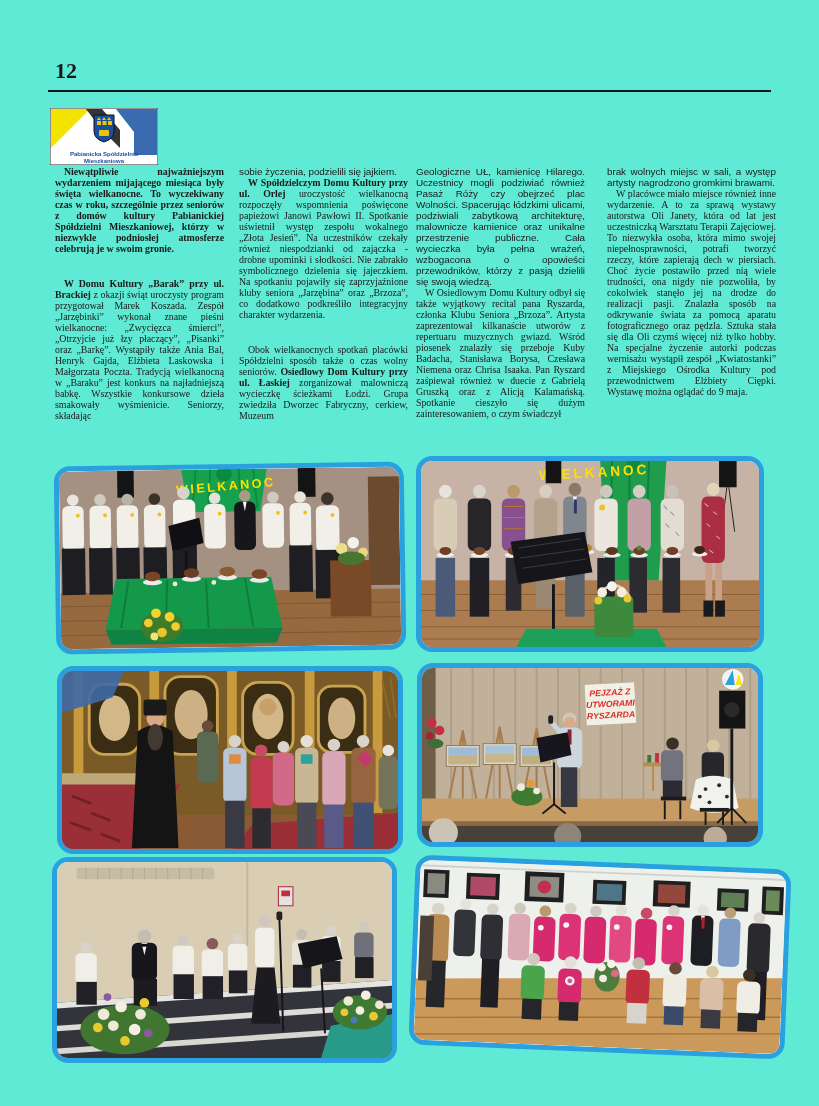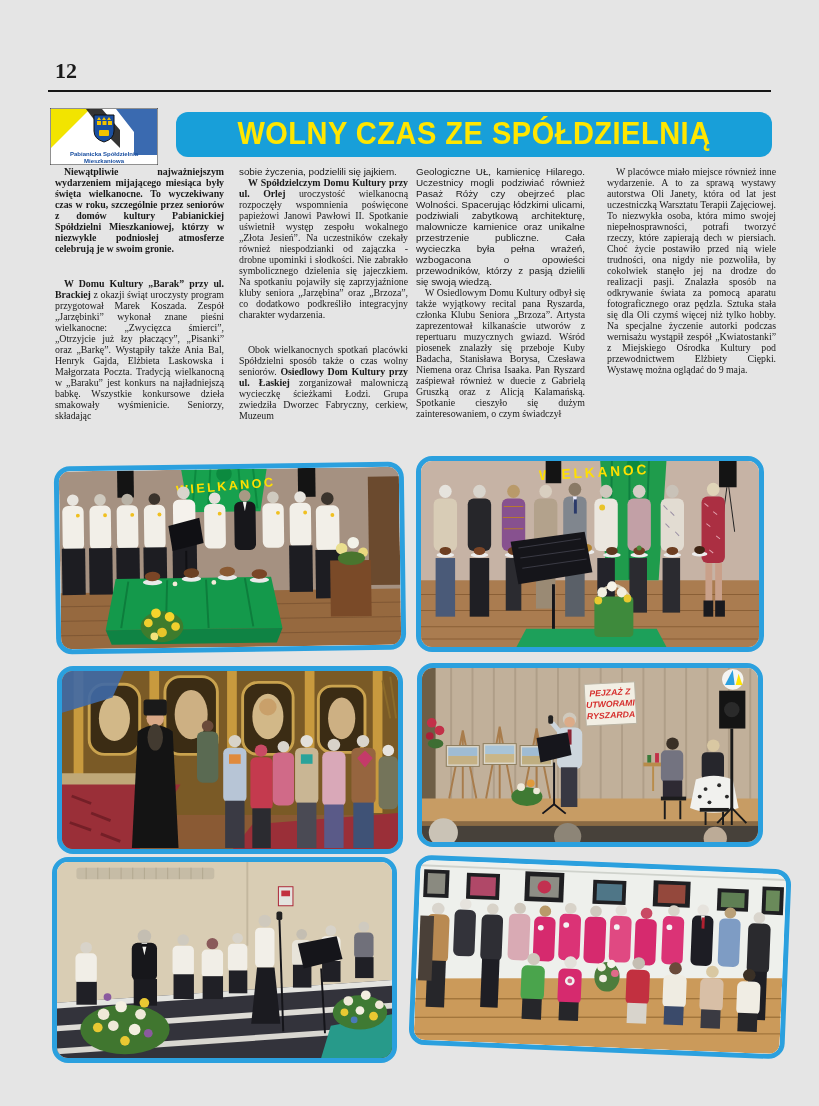--- a/index.html
+++ b/index.html
@@ -1,21 +1,21 @@
 <!DOCTYPE html>
 <html lang="pl" style="--banner-bg: #189fd9; --banner-text: #ffe600; --masthead-green: #1f8040; --photo-border: #2ba0de; --logo-blue: #1a4fa0; --ink: #1a1a1a;"><head>
 <meta charset="utf-8">
 <style>
   :root{
     --banner-bg:#189fd9; --banner-text:#ffe600; --masthead-green:#1f8040;
     --photo-border:#2ba0de; --logo-blue:#1a4fa0; --ink:#1a1a1a;
   }
   html,body{margin:0;padding:0;background:#888;}
   .page{
-    position:relative; width:819px; height:1106px; background:#e5e5e5;
+    position:relative; width:819px; height:1106px; background:#5eead4;
     margin:0 auto; overflow:hidden; font-family:"Liberation Sans",sans-serif; color:var(--ink);
   }
   .pagenum{position:absolute; left:55px; top:58px; font:bold 22px "Liberation Serif",serif;}
   .masthead{position:absolute; right:48px; top:66px; font:bold 15px "Liberation Serif",serif; letter-spacing:.3px;}
   .masthead .green{color:var(--masthead-green);}
   .masthead .date{color:#111;}
   .head-rule{position:absolute; left:48px; top:90px; width:723px; height:2px; background:#161616;}
   .logo{position:absolute; left:50px; top:108px; width:108px; height:57px;}
   .banner{
     position:absolute; left:176px; top:112px; width:596px; height:45px;
@@ -66,38 +66,36 @@
       <path d="M47,12 l2,-3 2,3 z M52,12 l2,-3 2,3 z M57,12 l2,-3 2,3 z" fill="#f2c300"></path>
       <rect x="47" y="13" width="4" height="4" fill="#f2c300"></rect>
       <rect x="52.5" y="13" width="4" height="4" fill="#f2c300"></rect>
       <rect x="58" y="13" width="4" height="4" fill="#f2c300"></rect>
       <rect x="49" y="22" width="10" height="6" rx="1" fill="#f2c300"></rect>
     </g>
     <text x="54" y="48" text-anchor="middle" font-size="6" class="svgtxt" fill="#1a4fa0">Pabianicka Spółdzielnia</text>
     <text x="54" y="55" text-anchor="middle" font-size="6" class="svgtxt" fill="#1a4fa0">Mieszkaniowa</text>
   </svg>
 
-  <div class="banner">
-    <span>WOLNY CZAS ZE SPÓŁDZIELNIĄ</span>
-  </div>
 
   <div class="col c1">
       <p class="ind"><span class="b">Niewątpliwie najważniejszym wydarzeniem mijającego miesiąca były święta wielkanocne. To wyczekiwany czas w roku, szczególnie przez seniorów z domów kultury Pabianickiej Spółdzielni Mieszkaniowej, którzy w niezwykle podniosłej atmosferze celebrują je w swoim gronie.</span></p>
       <p class="ind sp"><span class="b">W Domu Kultury „Barak” przy ul. Brackiej</span><span> z okazji świąt uroczysty program przygotował Marek Koszada. Zespół „Jarzębinki” wykonał znane pieśni wielkanocne: „Zwycięzca śmierci”, „Otrzyjcie już łzy płaczący”, „Pisanki” oraz „Barkę”. Wystąpiły także Ania Bal, Henryk Gajda, Elżbieta Laskowska i Małgorzata Poczta. Tradycją wielkanocną w „Baraku” jest konkurs na najładniejszą babkę. Wszystkie konkursowe dzieła smakowały wyśmienicie. Seniorzy, składając</span></p>
     </div>
   <div class="col c2">
       <p><span>sobie życzenia, podzielili się jajkiem.</span></p>
       <p class="ind"><span class="b">W Spółdzielczym Domu Kultury przy ul. Orlej</span><span> uroczystość wielkanocną rozpoczęły wspomnienia poświęcone papieżowi Janowi Pawłowi II. Spotkanie uświetnił występ zespołu wokalnego „Złota Jesień”. Na uczestników czekały również niespodzianki od zajączka - drobne upominki i słodkości. Nie zabrakło symbolicznego dzielenia się jajeczkiem. Na spotkaniu pojawiły się zaprzyjaźnione kluby seniora „Jarzębina” oraz „Brzoza”, co dodatkowo podkreśliło integracyjny charakter wydarzenia.</span></p>
       <p class="ind sp"><span>Obok wielkanocnych spotkań placówki Spółdzielni sposób także o czas wolny seniorów. </span><span class="b">Osiedlowy Dom Kultury przy ul. Łaskiej</span><span> zorganizował malowniczą wycieczkę ścieżkami Łodzi. Grupa zwiedziła Dworzec Fabryczny, cerkiew, Muzeum</span></p>
     </div>
   <div class="col c3">
       <p><span>Geologiczne UŁ, kamienicę Hilarego. Uczestnicy mogli podziwiać również Pasaż Róży czy obejrzeć plac Wolności. Spacerując łódzkimi ulicami, podziwiali zabytkową architekturę, malownicze kamienice oraz unikalne przestrzenie publiczne. Cała wycieczka była pełna wrażeń, wzbogacona o opowieści przewodników, którzy z pasją dzielili się swoją wiedzą.</span></p>
       <p class="ind"><span>W Osiedlowym Domu Kultury odbył się także wyjątkowy recital pana Ryszarda, członka Klubu Seniora „Brzoza”. Artysta zaprezentował kilkanaście utworów z repertuaru muzycznych gwiazd. Wśród piosenek znalazły się przeboje Kuby Badacha, Stanisława Borysa, Czesława Niemena oraz Chrisa Isaaka. Pan Ryszard zaśpiewał również w duecie z Gabrielą Gruszką oraz z Alicją Kalamańską. Spotkanie cieszyło się dużym zainteresowaniem, o czym świadczył</span></p>
     </div>
   <div class="col c4">
+      <p><span>brak wolnych miejsc w sali, a występ artysty nagrodzono gromkimi brawami.</span></p>
       <p class="ind"><span>W placówce miało miejsce również inne wydarzenie. A to za sprawą wystawy autorstwa Oli Janety, która od lat jest uczestniczką Warsztatu Terapii Zajęciowej. To niezwykła osoba, która mimo swojej niepełnosprawności, potrafi tworzyć rzeczy, które zapierają dech w piersiach. Choć życie postawiło przed nią wiele trudności, ona nigdy nie pozwoliła, by cokolwiek stanęło jej na drodze do realizacji pasji. Znalazła sposób na odkrywanie świata za pomocą aparatu fotograficznego oraz pędzla. Sztuka stała się dla Oli czymś więcej niż tylko hobby. Na specjalne życzenie autorki podczas wernisażu wystąpił zespół „Kwiatostanki” z Miejskiego Ośrodka Kultury pod przewodnictwem Elżbiety Ciępki. Wystawę można oglądać do 9 maja.</span></p>
     </div>
 
   <figure class="photo p1" aria-label="Chór seniorów w białych bluzkach przy zielonym stole z babkami i żółtymi kwiatami">
     <svg viewBox="0 0 350 184" preserveAspectRatio="none">
       <rect width="350" height="184" fill="#a59181"></rect>
       <rect x="318" y="10" width="32" height="112" fill="#6b4a2e"></rect>
       <rect y="126" width="350" height="58" fill="#96693f"></rect>
       <path d="M0,140 H350 M0,155 H350 M0,170 H350" stroke="#7e5633" stroke-width="1"></path>
       <g>

